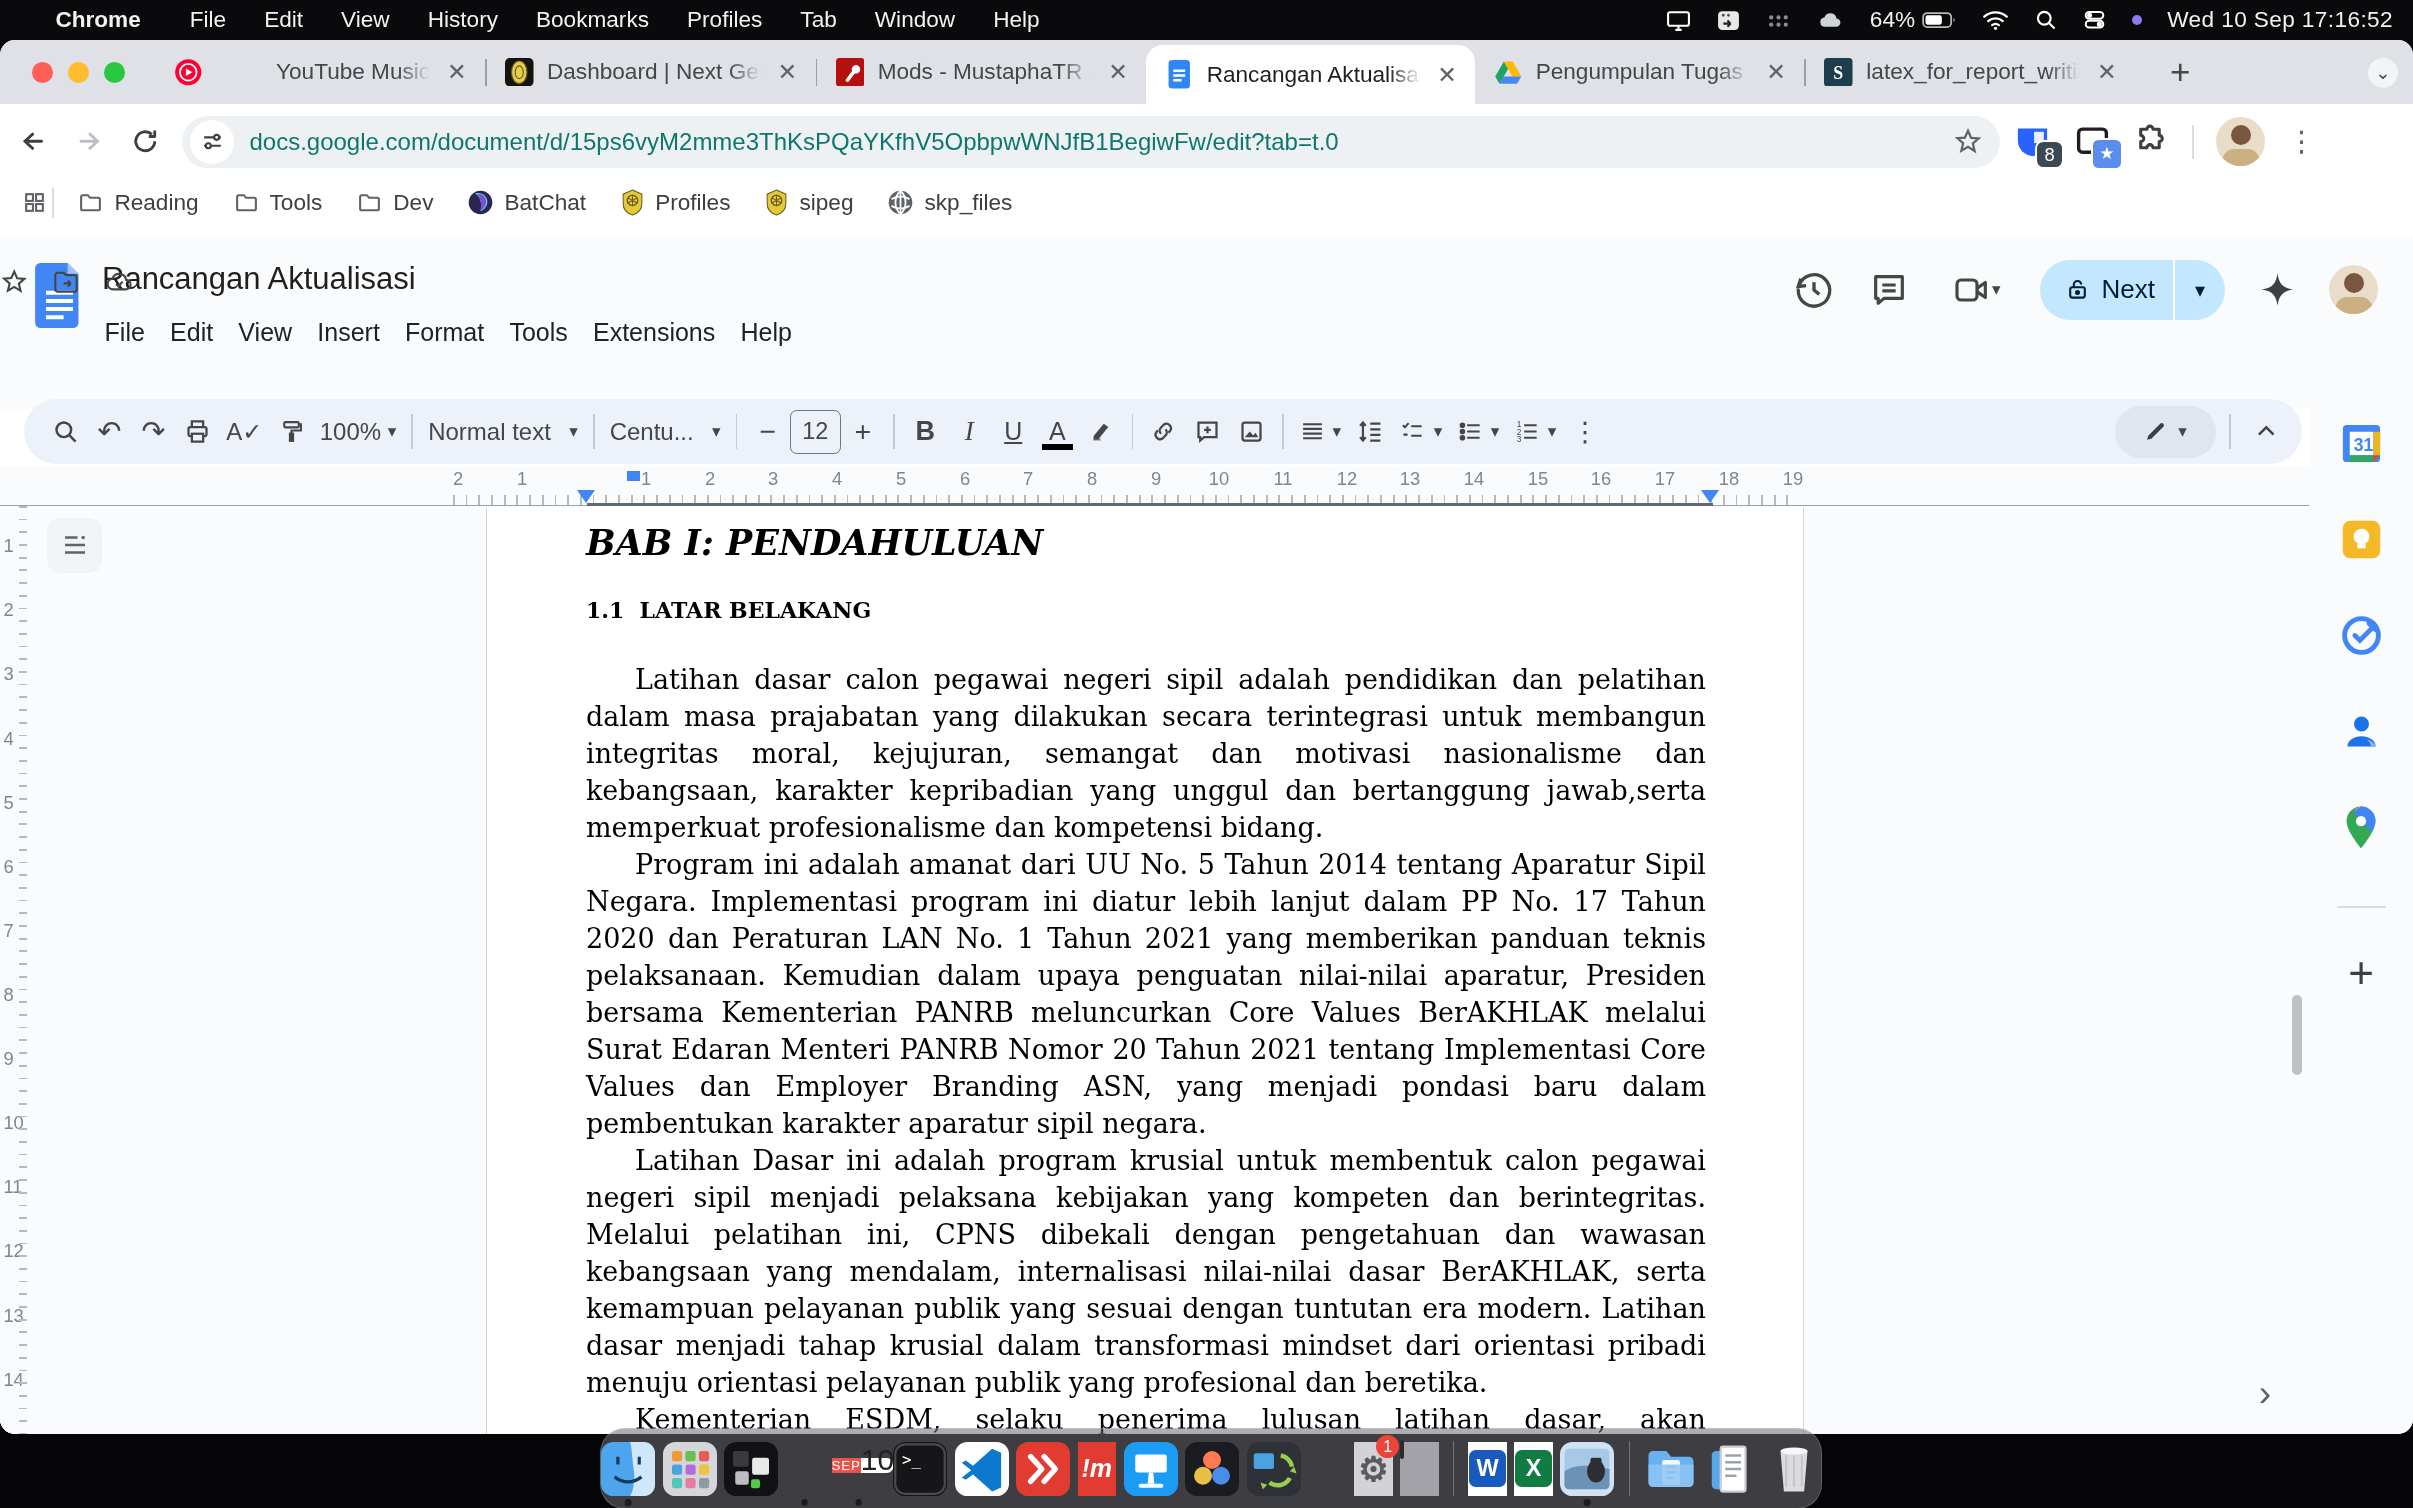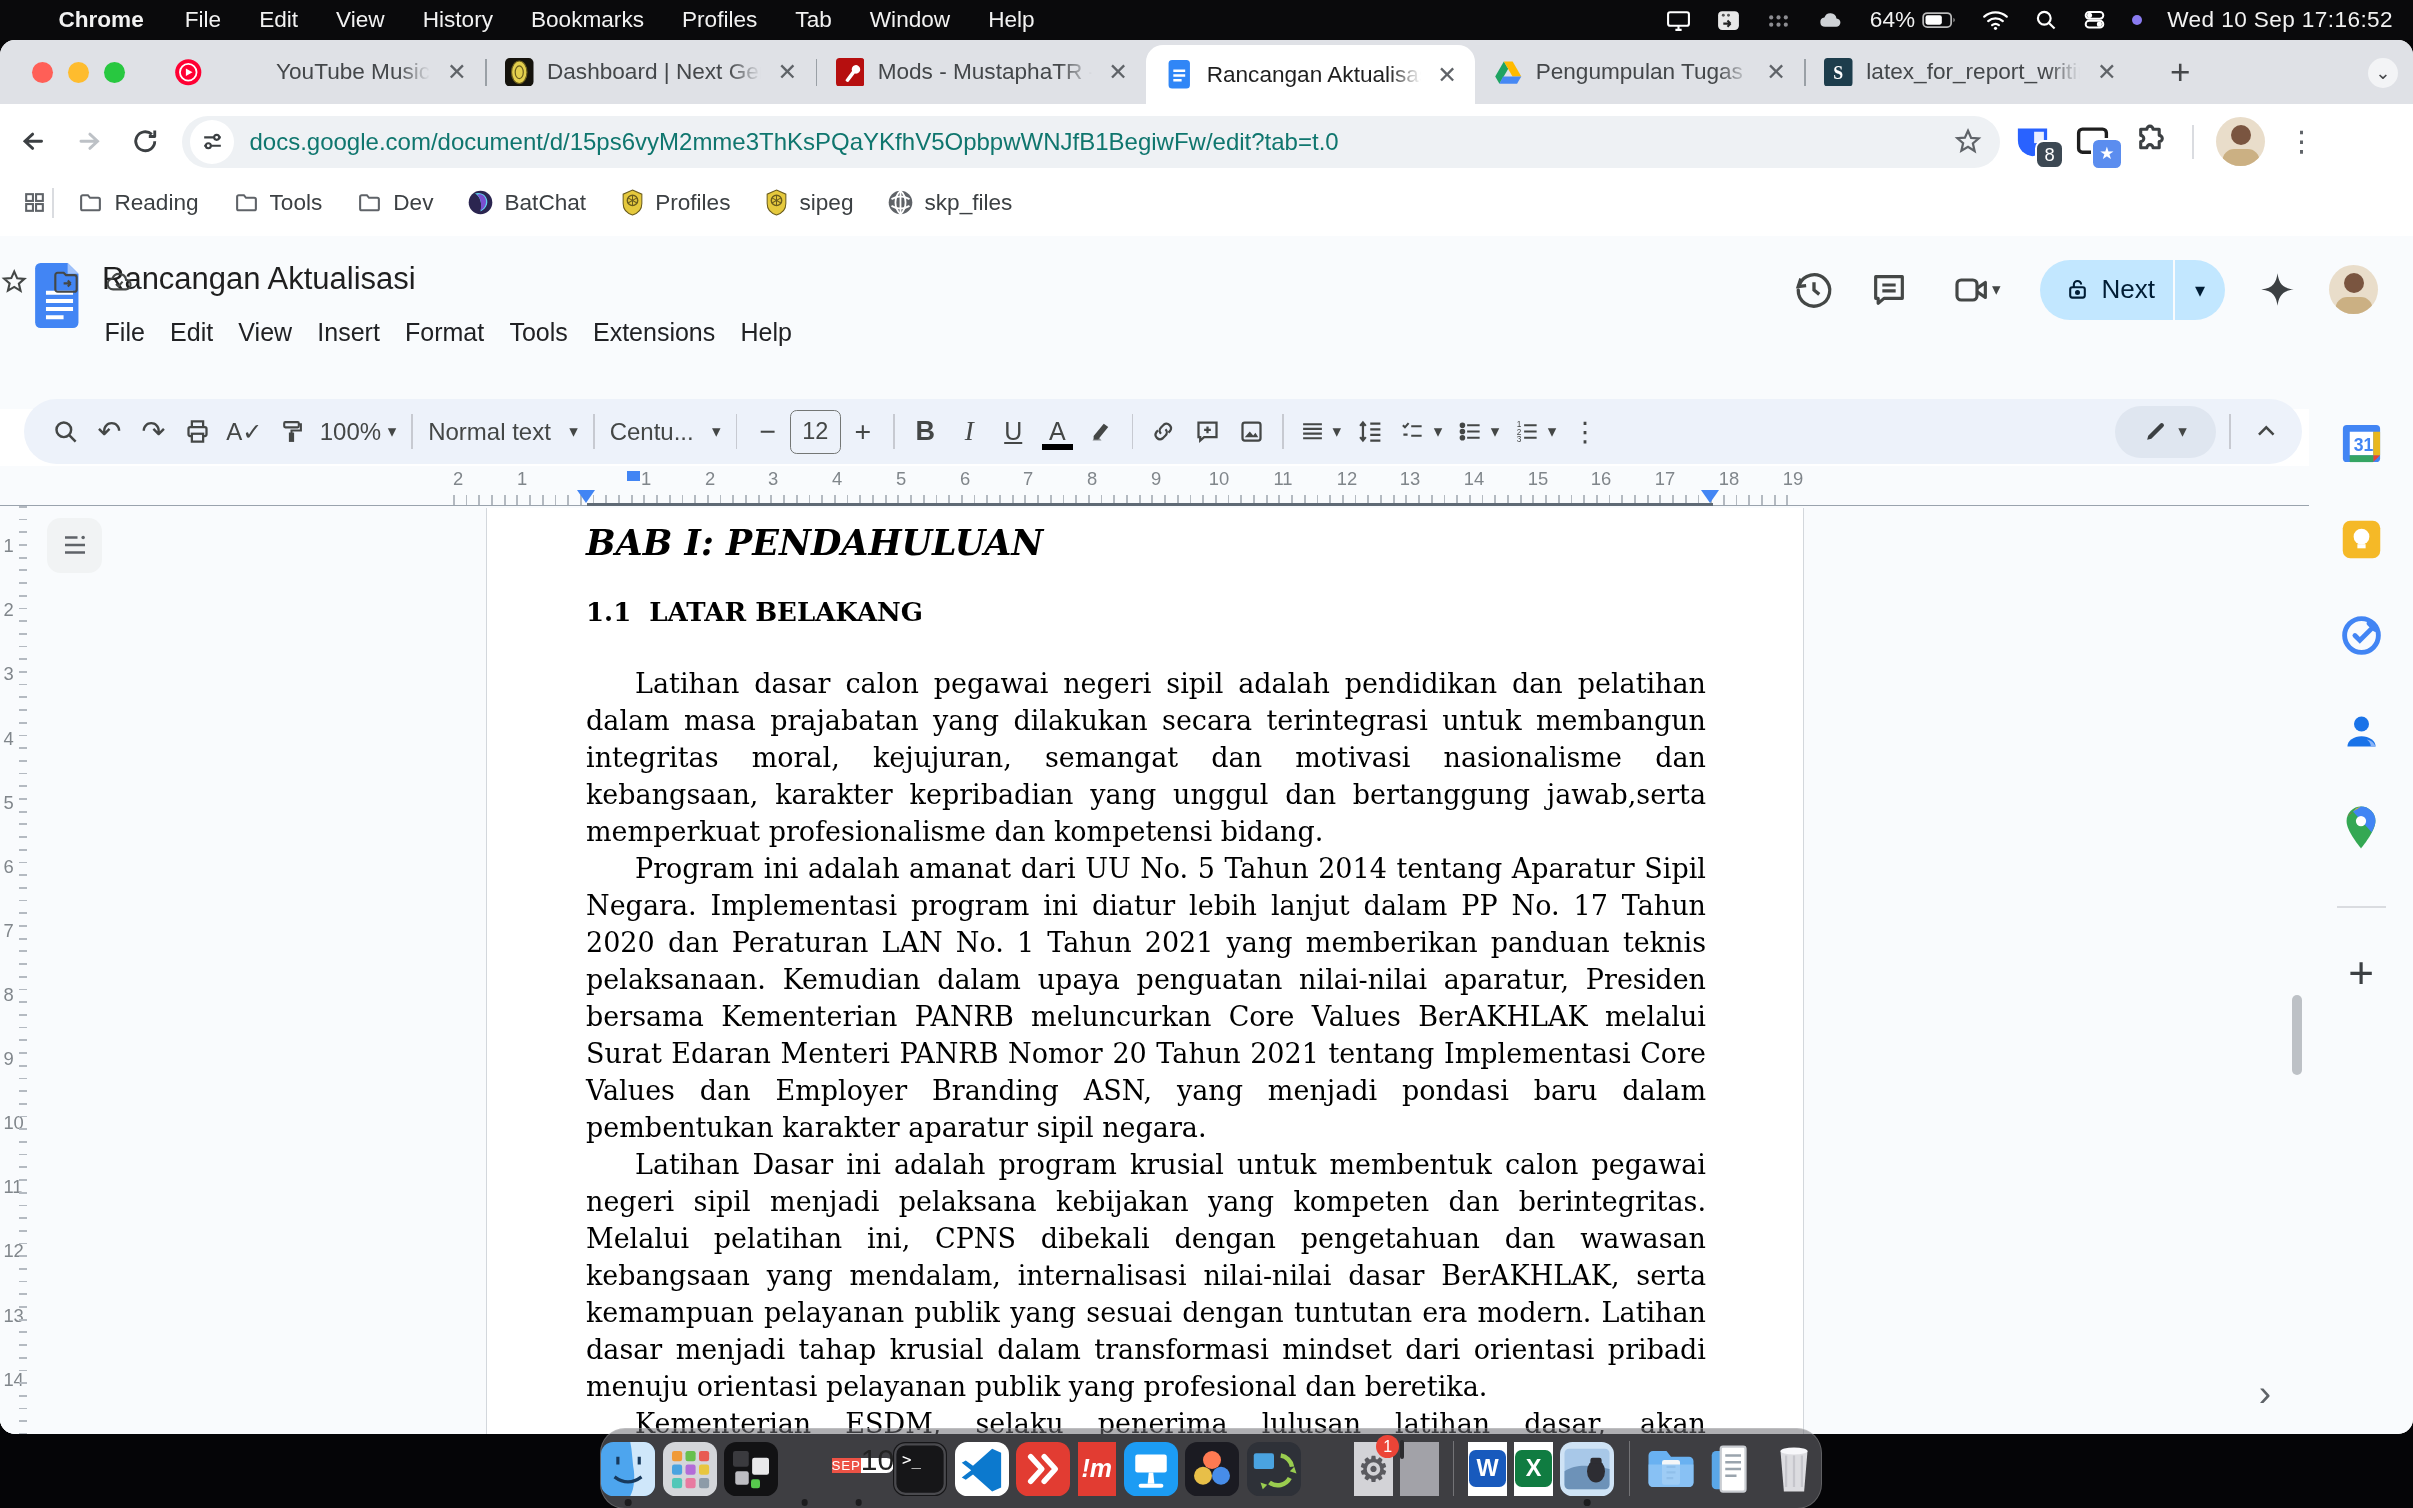--- a/index.html
+++ b/index.html
@@ -4,21 +4,21 @@
 <style>
   html,body{margin:0;padding:0;background:#000;}
   .screen{position:relative;width:2413px;height:1508px;background:#050507;overflow:hidden;
           font-family:"Liberation Sans",sans-serif;-webkit-font-smoothing:antialiased;}
   .ic{display:inline-flex;align-items:center;justify-content:center;}
   svg{display:block;}
 
   
   .menubar{position:absolute;left:0;top:0;width:2413px;height:40px;background:#0a0a0c;
            display:flex;align-items:center;color:#f2f2f2;font-size:22.6px;}
-  .menubar .left{display:flex;align-items:flex-end;gap:0;padding-left:40px;}
+  .menubar .left{display:flex;align-items:flex-end;gap:8px;padding-left:29px;}
   .menubar .apple{font-size:25px;padding:0 18.4px 3.4px 0;}
   .menubar .appname{font-weight:700;padding:0 22px 0 0;}
   .mb-item{padding:0 19px;cursor:default;}
   .menubar .right{margin-left:auto;display:flex;align-items:center;gap:25px;padding-right:20px;}
   .mb-status{display:flex;align-items:center;gap:6.7px;}
   .mb-clock{font-size:22.6px;letter-spacing:0.4px;}
 
   
   .window{position:absolute;left:0;top:40px;width:2413px;height:1394px;border-radius:15px 15px 15px 15px;
           overflow:hidden;background:#fff;}
@@ -120,21 +120,21 @@
       border-right:0;}
   .vruler::after{content:"";position:absolute;right:5px;top:0;bottom:0;width:8.4px;
       background:repeating-linear-gradient(to bottom,#b4bac1 0 1.7px,transparent 1.7px 12.7px);}
   .vr-num{position:absolute;left:3.4px;transform:translateY(-50%);}
   .outline-btn{position:absolute;left:47px;top:11.7px;width:55px;height:55px;border-radius:13.4px;
       background:#f1f3f4;color:#5f6368;}
   .page{position:absolute;left:486px;top:1.7px;width:1318px;height:930px;background:#fff;
       border-left:1.7px solid #d3d7dc;border-right:1.7px solid #d3d7dc;box-sizing:border-box;overflow:hidden;}
   .doc-text{padding:8.4px 97px 0 99px;font-family:"DejaVu Serif","Liberation Serif",serif;color:#000;}
   .doc-h1{font-size:35px;font-weight:700;margin:7px 0 35px 0;line-height:1.15;font-style:italic;}
-  .doc-h2{font-size:26px;font-weight:700;margin:0 0 37px 0;white-space:pre-wrap;line-height:1.15;}
+  .doc-h2{font-size:22px;font-weight:700;margin:0 0 37px 0;white-space:pre-wrap;line-height:1.15;}
   .body-para{font-size:27px;line-height:37px;text-align:justify;text-indent:49px;margin:0;}
   .scrollthumb{position:absolute;right:8.4px;top:489px;width:10px;height:80px;border-radius:5px;background:#bdc1c6;}
   .panel-chevron{position:absolute;right:39px;bottom:20px;font-size:37px;color:#5f6368;}
 
   
   .sidepanel{position:absolute;right:0;top:359px;width:104px;height:1036px;background:#f9fbfd;
       display:flex;flex-direction:column;align-items:center;}
   .sp-ic{width:49px;height:49px;margin-top:47px;}
   .sp-ic.first{margin-top:20px;}
   .sp-div{width:49px;height:1.7px;background:#dadce0;margin-top:54px;}

